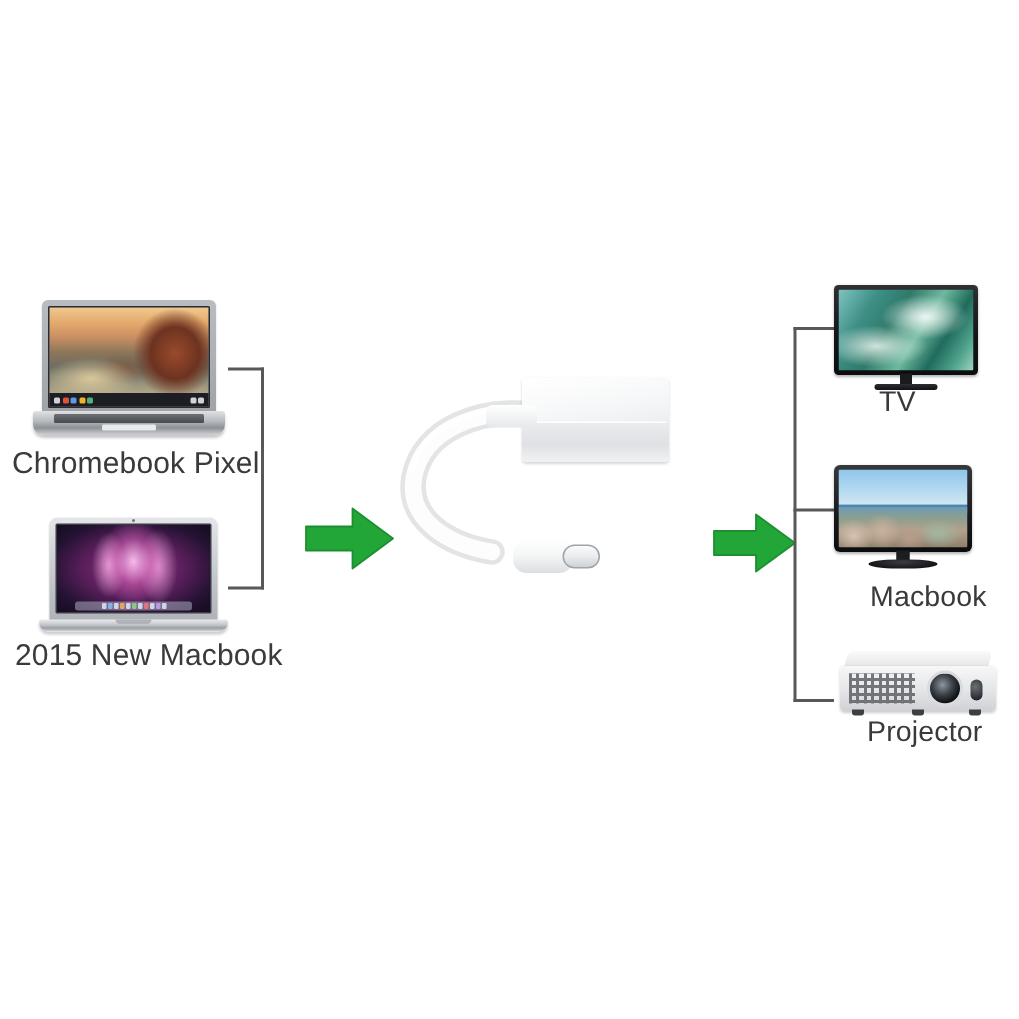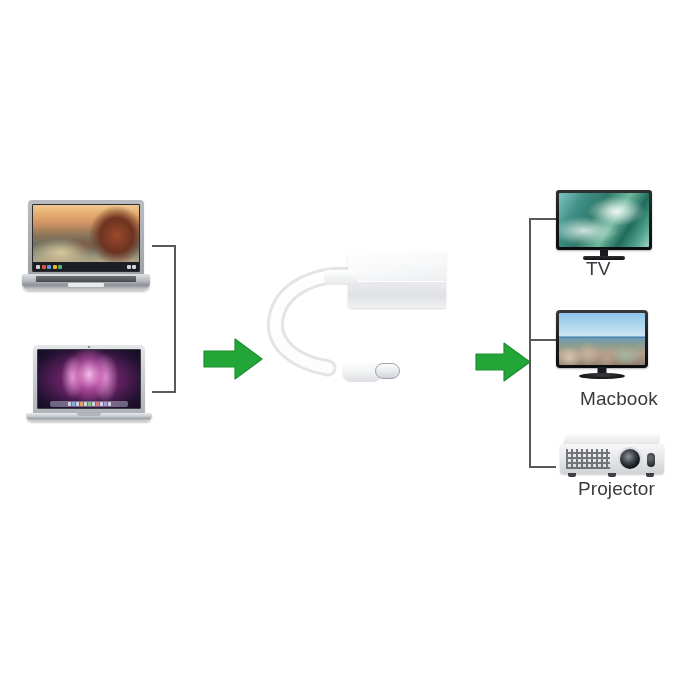--- a/index.html
+++ b/index.html
@@ -414,20 +414,21 @@
           <i></i>
             <i></i>
         </div>
       </div>
     </div>
     <div class="cb-base">
       <div class="cb-kb"></div>
       <div class="cb-pad"></div>
     </div>
   </div>
+  <div class="label" style="left:8px; top:298px; font-size:20px;">Chromebook Pixel</div>
 
   <div class="mb-wrap" style="left:26px; top:345px; width:126px; height:80px;">
     <div class="mb-lid">
       <div class="mb-cam"></div>
       <div class="mb-screen">
         <div class="mb-dock">
           <i></i>
             <i></i>
             <i></i>
             <i></i>
@@ -438,20 +439,21 @@
             <i></i>
             <i></i>
             <i></i>
         </div>
       </div>
     </div>
     <div class="mb-base">
       <div class="mb-notch"></div>
     </div>
   </div>
+  <div class="label" style="left:10px; top:426px; font-size:20px;">2015 New Macbook</div>
 
   <div class="bracket-h" style="left:152px; top:245px; width:24px;"></div>
   <div class="bracket-v" style="left:174px; top:245px; height:148px;"></div>
   <div class="bracket-h" style="left:152px; top:391px; width:24px;"></div>
 
   <div class="arrow" style="left:202px; top:336px;">
     <svg width="62" height="46" viewBox="0 0 62 46" aria-hidden="true">
       <polygon points="2,15 33,15 33,3 60,23 33,43 33,31 2,31" fill="#21a637" stroke="#1d8f30" stroke-width="1.2" stroke-linejoin="round"></polygon>
     </svg>
   </div>

